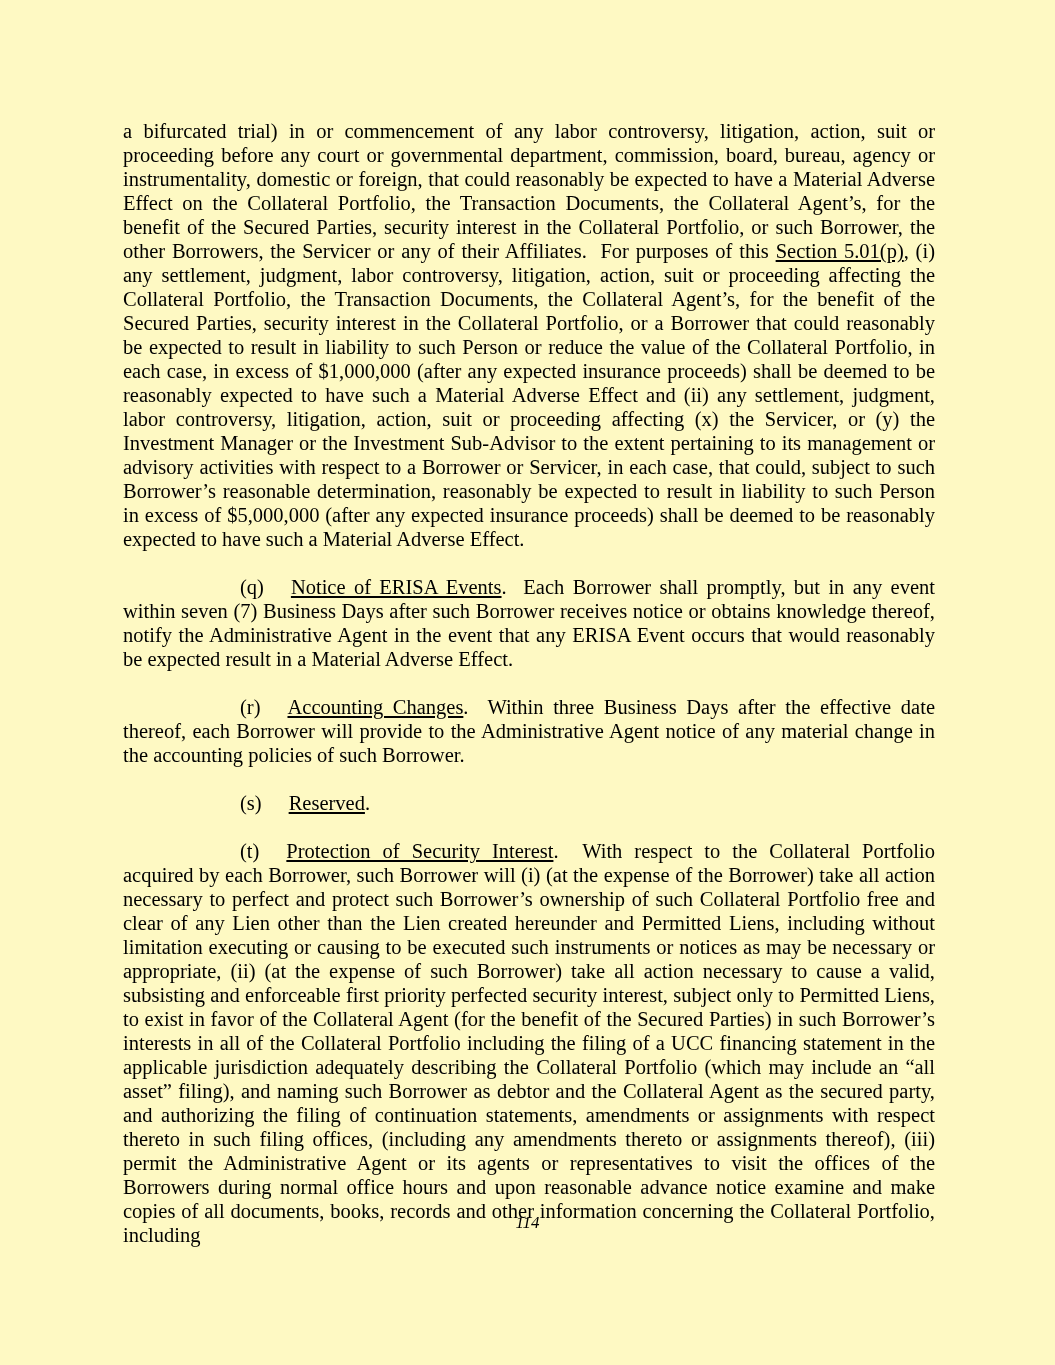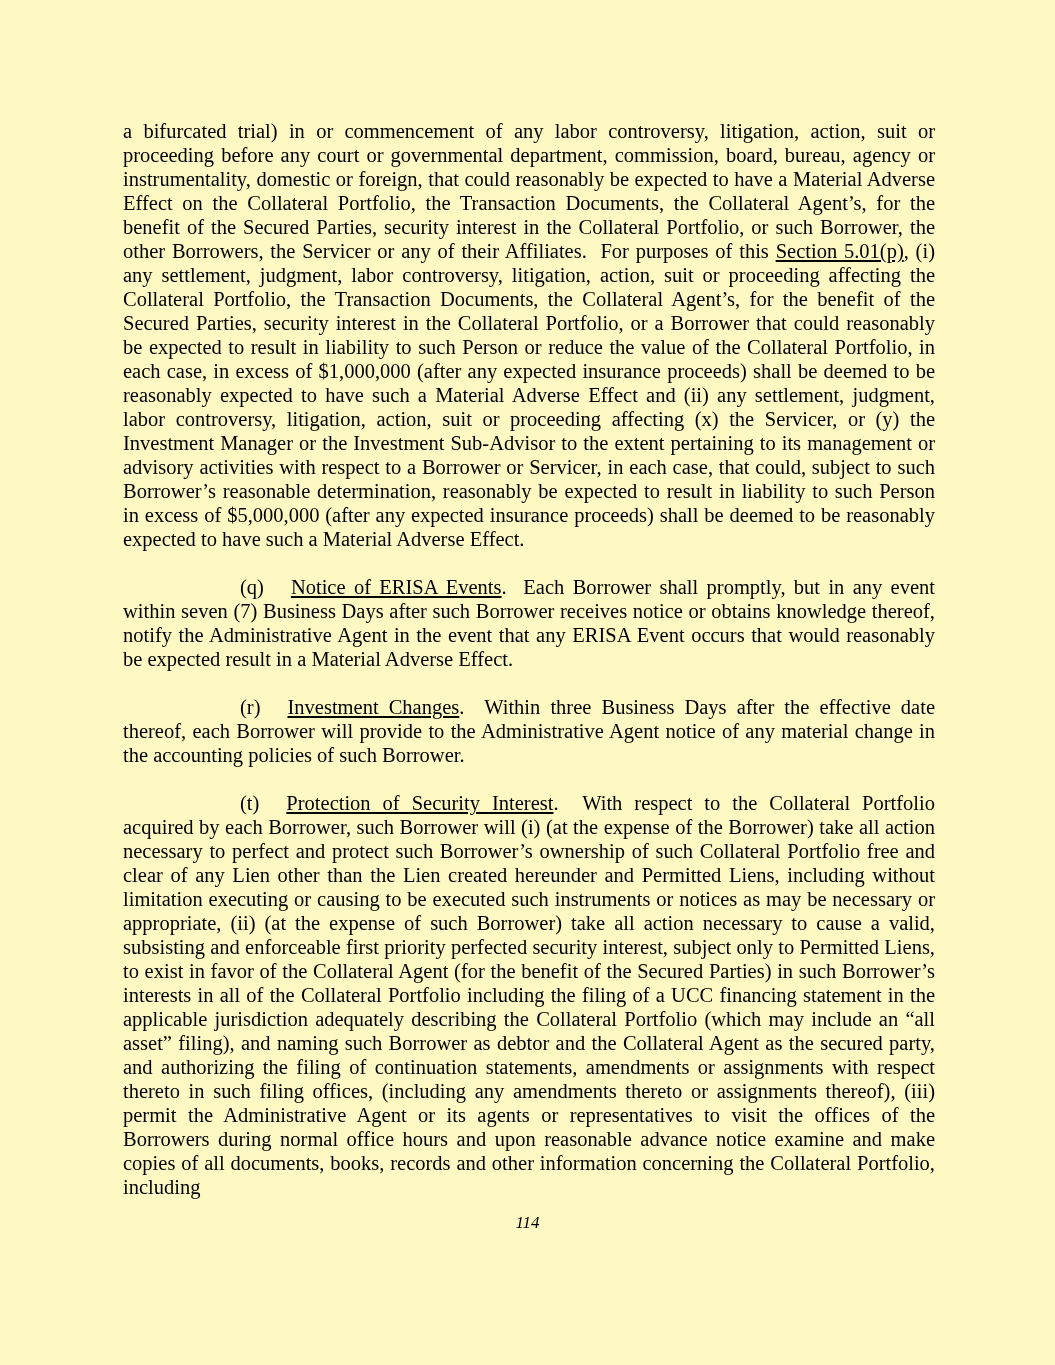--- a/index.html
+++ b/index.html
@@ -43,21 +43,22 @@
 </head>
 <body>
 
 <div class="page">
   <div class="content">
 
     <p class="para"><span>a bifurcated trial) in or commencement of any labor controversy, litigation, action, suit or proceeding before any court or governmental department, commission, board, bureau, agency or instrumentality, domestic or foreign, that could reasonably be expected to have a Material Adverse Effect on the Collateral Portfolio, the Transaction Documents, the Collateral Agent’s, for the benefit of the Secured Parties, security interest in the Collateral Portfolio, or such Borrower, the other Borrowers, the Servicer or any of their Affiliates.  For purposes of this </span><span class="u">Section 5.01(p)</span><span>, (i) any settlement, judgment, labor controversy, litigation, action, suit or proceeding affecting the Collateral Portfolio, the Transaction Documents, the Collateral Agent’s, for the benefit of the Secured Parties, security interest in the Collateral Portfolio, or a Borrower that could reasonably be expected to result in liability to such Person or reduce the value of the Collateral Portfolio, in each case, in excess of $1,000,000 (after any expected insurance proceeds) shall be deemed to be reasonably expected to have such a Material Adverse Effect and (ii) any settlement, judgment, labor controversy, litigation, action, suit or proceeding affecting (x) the Servicer, or (y) the Investment Manager or the Investment Sub-Advisor to the extent pertaining to its management or advisory activities with respect to a Borrower or Servicer, in each case, that could, subject to such Borrower’s reasonable determination, reasonably be expected to result in liability to such Person in excess of $5,000,000 (after any expected insurance proceeds) shall be deemed to be reasonably expected to have such a Material Adverse Effect.</span></p>
 
     <p class="para indent"><span>(q)</span><span class="tab"></span><span class="u">Notice of ERISA Events</span><span>.  Each Borrower shall promptly, but in any event within seven (7) Business Days after such Borrower receives notice or obtains knowledge thereof, notify the Administrative Agent in the event that any ERISA Event occurs that would reasonably be expected result in a Material Adverse Effect.</span></p>
 
-    <p class="para indent"><span>(r)</span><span class="tab"></span><span class="u">Investment Changes</span><span>.  Within three Business Days after the effective date thereof, each Borrower will provide to the Administrative Agent notice of any material change in the accounting policies of such Borrower.</span></p>
+    <p class="para indent"><span>(r)</span><span class="tab"></span><span class="u">Accounting Changes</span><span>.  Within three Business Days after the effective date thereof, each Borrower will provide to the Administrative Agent notice of any material change in the accounting policies of such Borrower.</span></p>
 
+    <p class="para indent"><span>(s)</span><span class="tab"></span><span class="u">Reserved</span><span>.</span></p>
 
     <p class="para indent"><span>(t)</span><span class="tab"></span><span class="u">Protection of Security Interest</span><span>.  With respect to the Collateral Portfolio acquired by each Borrower, such Borrower will (i) (at the expense of the Borrower) take all action necessary to perfect and protect such Borrower’s ownership of such Collateral Portfolio free and clear of any Lien other than the Lien created hereunder and Permitted Liens, including without limitation executing or causing to be executed such instruments or notices as may be necessary or appropriate, (ii) (at the expense of such Borrower) take all action necessary to cause a valid, subsisting and enforceable first priority perfected security interest, subject only to Permitted Liens, to exist in favor of the Collateral Agent (for the benefit of the Secured Parties) in such Borrower’s interests in all of the Collateral Portfolio including the filing of a UCC financing statement in the applicable jurisdiction adequately describing the Collateral Portfolio (which may include an “all asset” filing), and naming such Borrower as debtor and the Collateral Agent as the secured party, and authorizing the filing of continuation statements, amendments or assignments with respect thereto in such filing offices, (including any amendments thereto or assignments thereof), (iii) permit the Administrative Agent or its agents or representatives to visit the offices of the Borrowers during normal office hours and upon reasonable advance notice examine and make copies of all documents, books, records and other information concerning the Collateral Portfolio, including</span></p>
 
   </div>
 
   <div class="footer">114</div>
 </div>
 
 </body></html>

